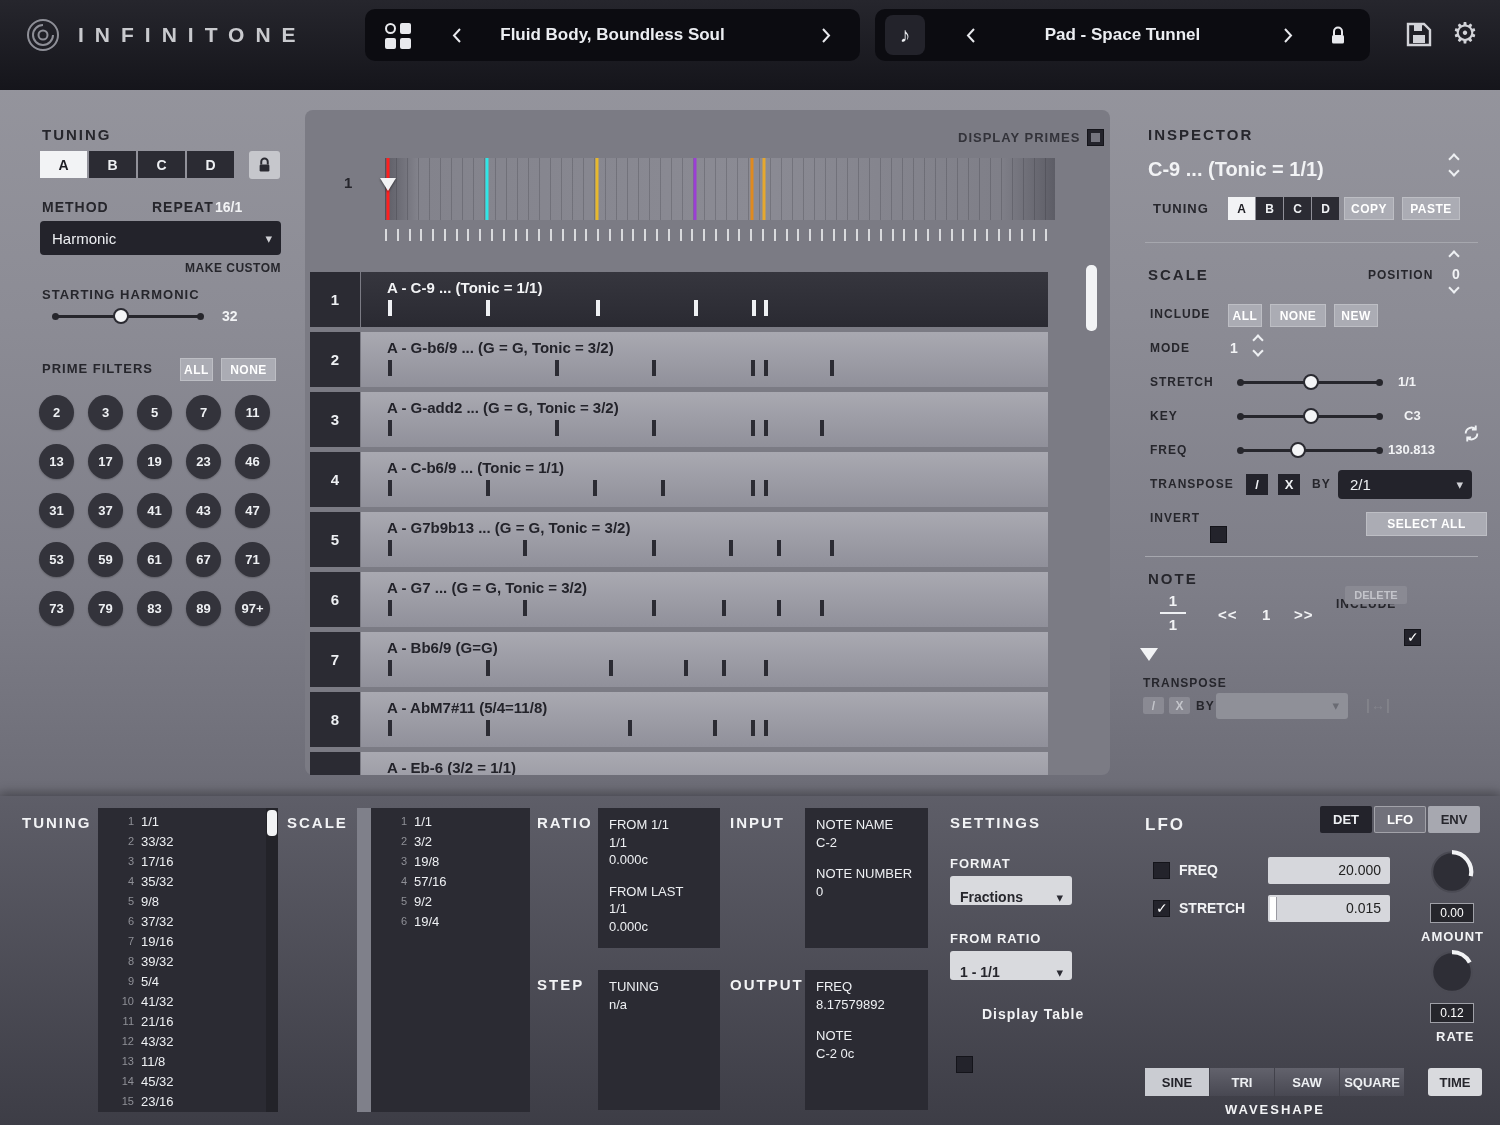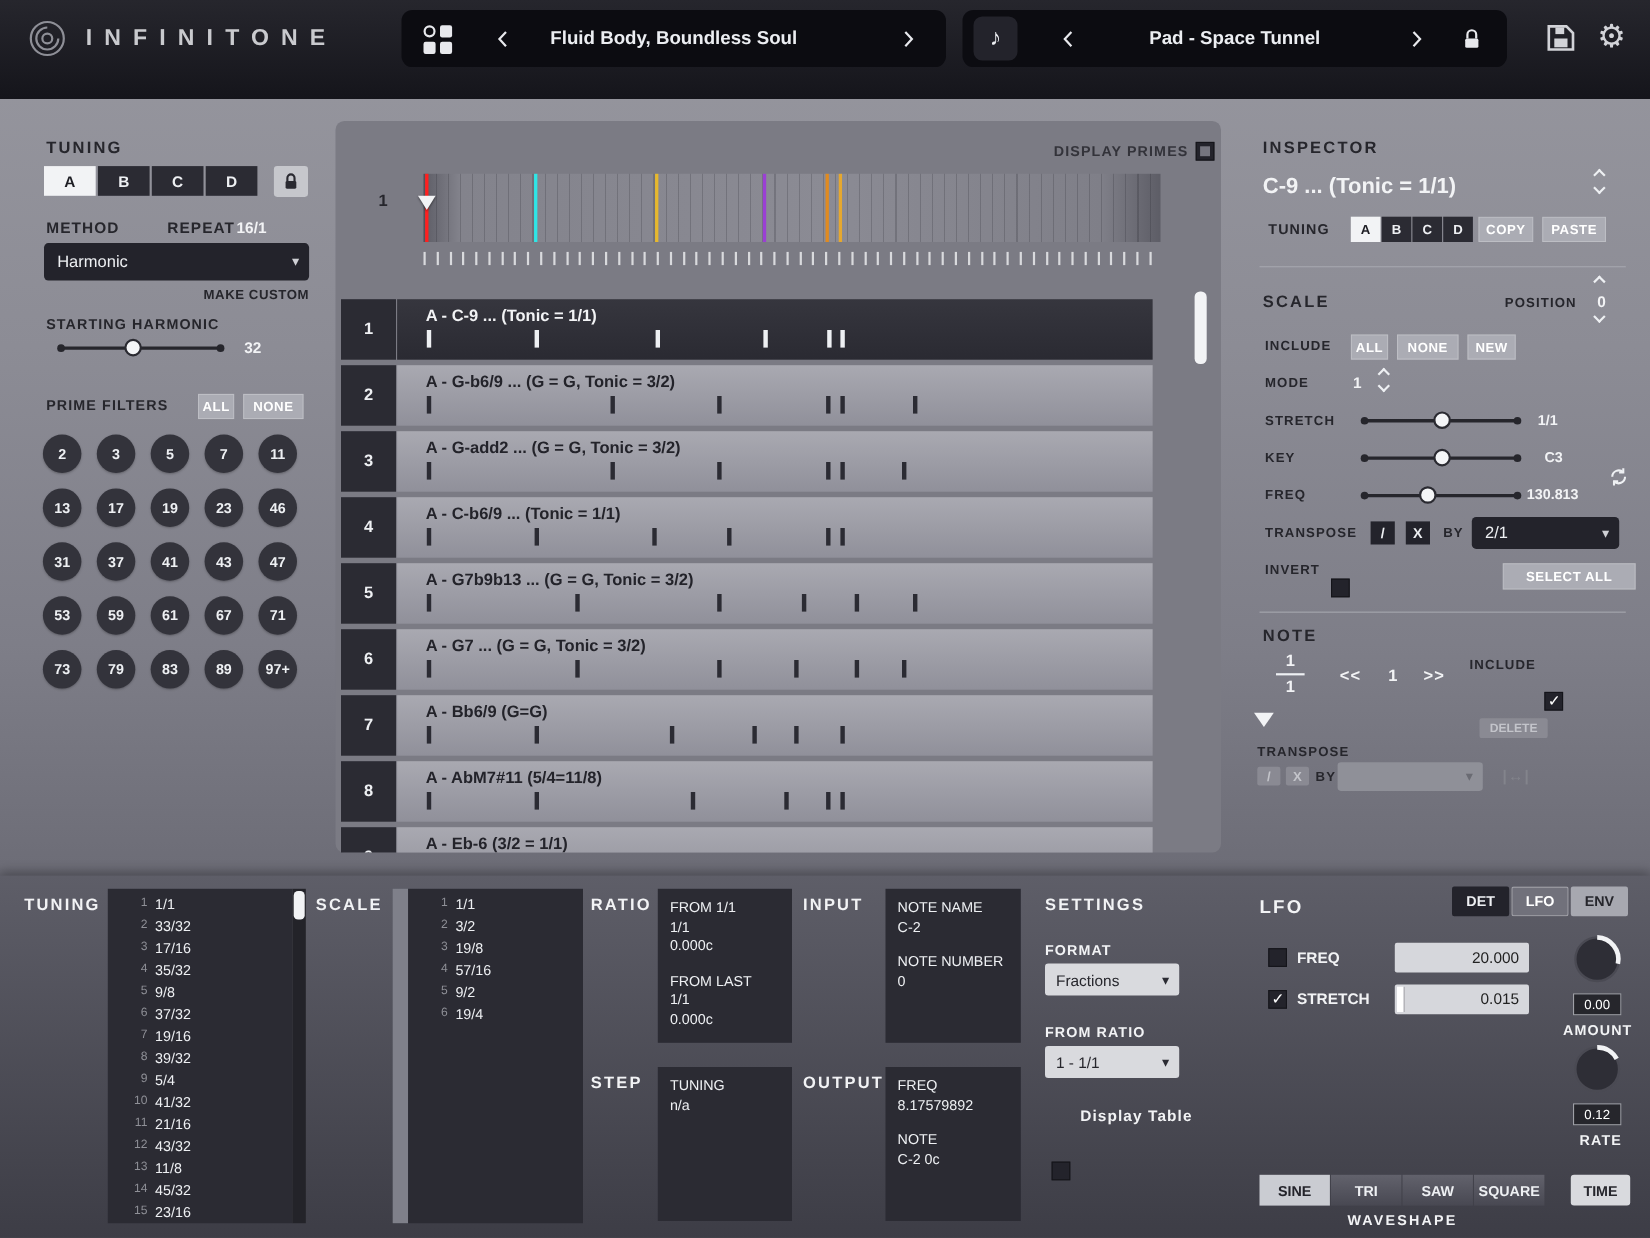--- a/index.html
+++ b/index.html
@@ -31,22 +31,22 @@
   .btn-lt{position:absolute;background:#abacb4;color:#fff;font-weight:bold;font-size:12px;border-radius:0;
           display:flex;align-items:center;justify-content:center;letter-spacing:.5px;cursor:pointer;
           box-shadow:inset 0 0 0 1px rgba(255,255,255,.22)}
   .slot{width:47px;height:27px;background:#2b2b33;color:#eef0f3;font-weight:bold;font-size:14px;
         display:flex;align-items:center;justify-content:center;margin-right:2px;cursor:pointer}
   .slot.sel{background:#f2f3f5;color:#1d1d23}
   .sel-dark{position:absolute;background:#23232b;color:#eef0f3;border-radius:4px;font-size:15px;
             display:flex;align-items:center;padding:0 12px;cursor:pointer}
   .sel-dark .car,.sel-lt .car{position:absolute;right:9px;font-size:13px}
   .sel-dark .car{color:#cfd0d5}
-  .sel-lt{position:absolute;background:#d9dade;color:#26262c;border-radius:3px;font-size:14px;font-weight:normal;
-          display:flex;align-items:center;padding:0 10px;cursor:pointer}
+  .sel-lt{position:absolute;background:#d9dade;color:#26262c;border-radius:3px;font-size:14px;font-weight:bold;
+          display:flex;align-items:flex-end;padding:0 10px;cursor:pointer}
   .sel-lt .car{color:#2b2b33}
   .chk{width:17px;height:17px;background:#23232b;border:1px solid #14141a;position:relative;cursor:pointer;flex:none}
   .chk.checked::after{content:"\2713";position:absolute;left:2px;top:-1px;color:#fff;font-size:14px;font-weight:bold}
   .chk .inner{position:absolute;inset:3px;background:#75757f}
   .track{position:absolute;height:3px;background:#26262c;border-radius:2px}
   .track::before,.track::after{content:"";position:absolute;top:-2px;width:7px;height:7px;border-radius:50%;background:#26262c}
   .track::before{left:-3px}.track::after{right:-3px}
   .handle{position:absolute;top:-7px;width:16px;height:16px;border-radius:50%;background:#f4f5f7;border:2px solid #2a2a31;cursor:pointer}
   .ud{position:absolute;display:flex;flex-direction:column;gap:4px;cursor:pointer}
   .ud b{width:8px;height:8px;border:2px solid #eef0f3;border-top:none;border-left:none}
@@ -494,21 +494,21 @@
 
   <span class="lab" style="left:1148px;top:570px;font-size:15px;letter-spacing:2px">NOTE</span>
   <span class="wlab" style="left:1160px;top:592px;width:26px;text-align:center;font-size:15px">1</span>
   <div class="abs" style="left:1160px;top:612px;width:26px;height:2px;background:#eef0f3"></div>
   <span class="wlab" style="left:1160px;top:616px;width:26px;text-align:center;font-size:15px">1</span>
   <span class="wlab" style="left:1218px;top:606px;font-size:15px;letter-spacing:1px;cursor:pointer">&lt;&lt;</span>
   <span class="wlab" style="left:1262px;top:606px;font-size:15px">1</span>
   <span class="wlab" style="left:1294px;top:606px;font-size:15px;letter-spacing:1px;cursor:pointer">&gt;&gt;</span>
   <span class="lab" style="left:1336px;top:597px;font-size:12px;letter-spacing:1px">INCLUDE</span>
   <div class="chk checked abs" style="left:1404px;top:595px"></div>
-  <div class="disabled-btn" style="left:1345px;top:653px;width:62px;height:18px;font-size:11px">DELETE</div>
+  <div class="disabled-btn" style="left:1345px;top:586px;width:62px;height:18px;font-size:11px">DELETE</div>
   <div class="tri-down abs" style="left:1140px;top:648px"></div>
 
   <span class="lab" style="left:1143px;top:676px;font-size:12px;letter-spacing:1px">TRANSPOSE</span>
   <div class="disabled-btn" style="left:1143px;top:697px;width:21px;height:17px;font-size:12px">/</div>
   <div class="disabled-btn" style="left:1169px;top:697px;width:21px;height:17px;font-size:12px">X</div>
   <span class="lab" style="left:1196px;top:699px;font-size:12px;letter-spacing:1px">BY</span>
   <div class="abs" style="left:1216px;top:693px;width:132px;height:26px;background:#8f9098;border-radius:3px;position:absolute;cursor:pointer">
     <span class="abs" style="right:9px;top:5px;color:#6a6b73;font-size:13px">▾</span>
   </div>
   <span class="abs" style="left:1366px;top:697px;color:#83848c;font-size:14px;font-weight:bold;letter-spacing:1px">|↔|</span>

